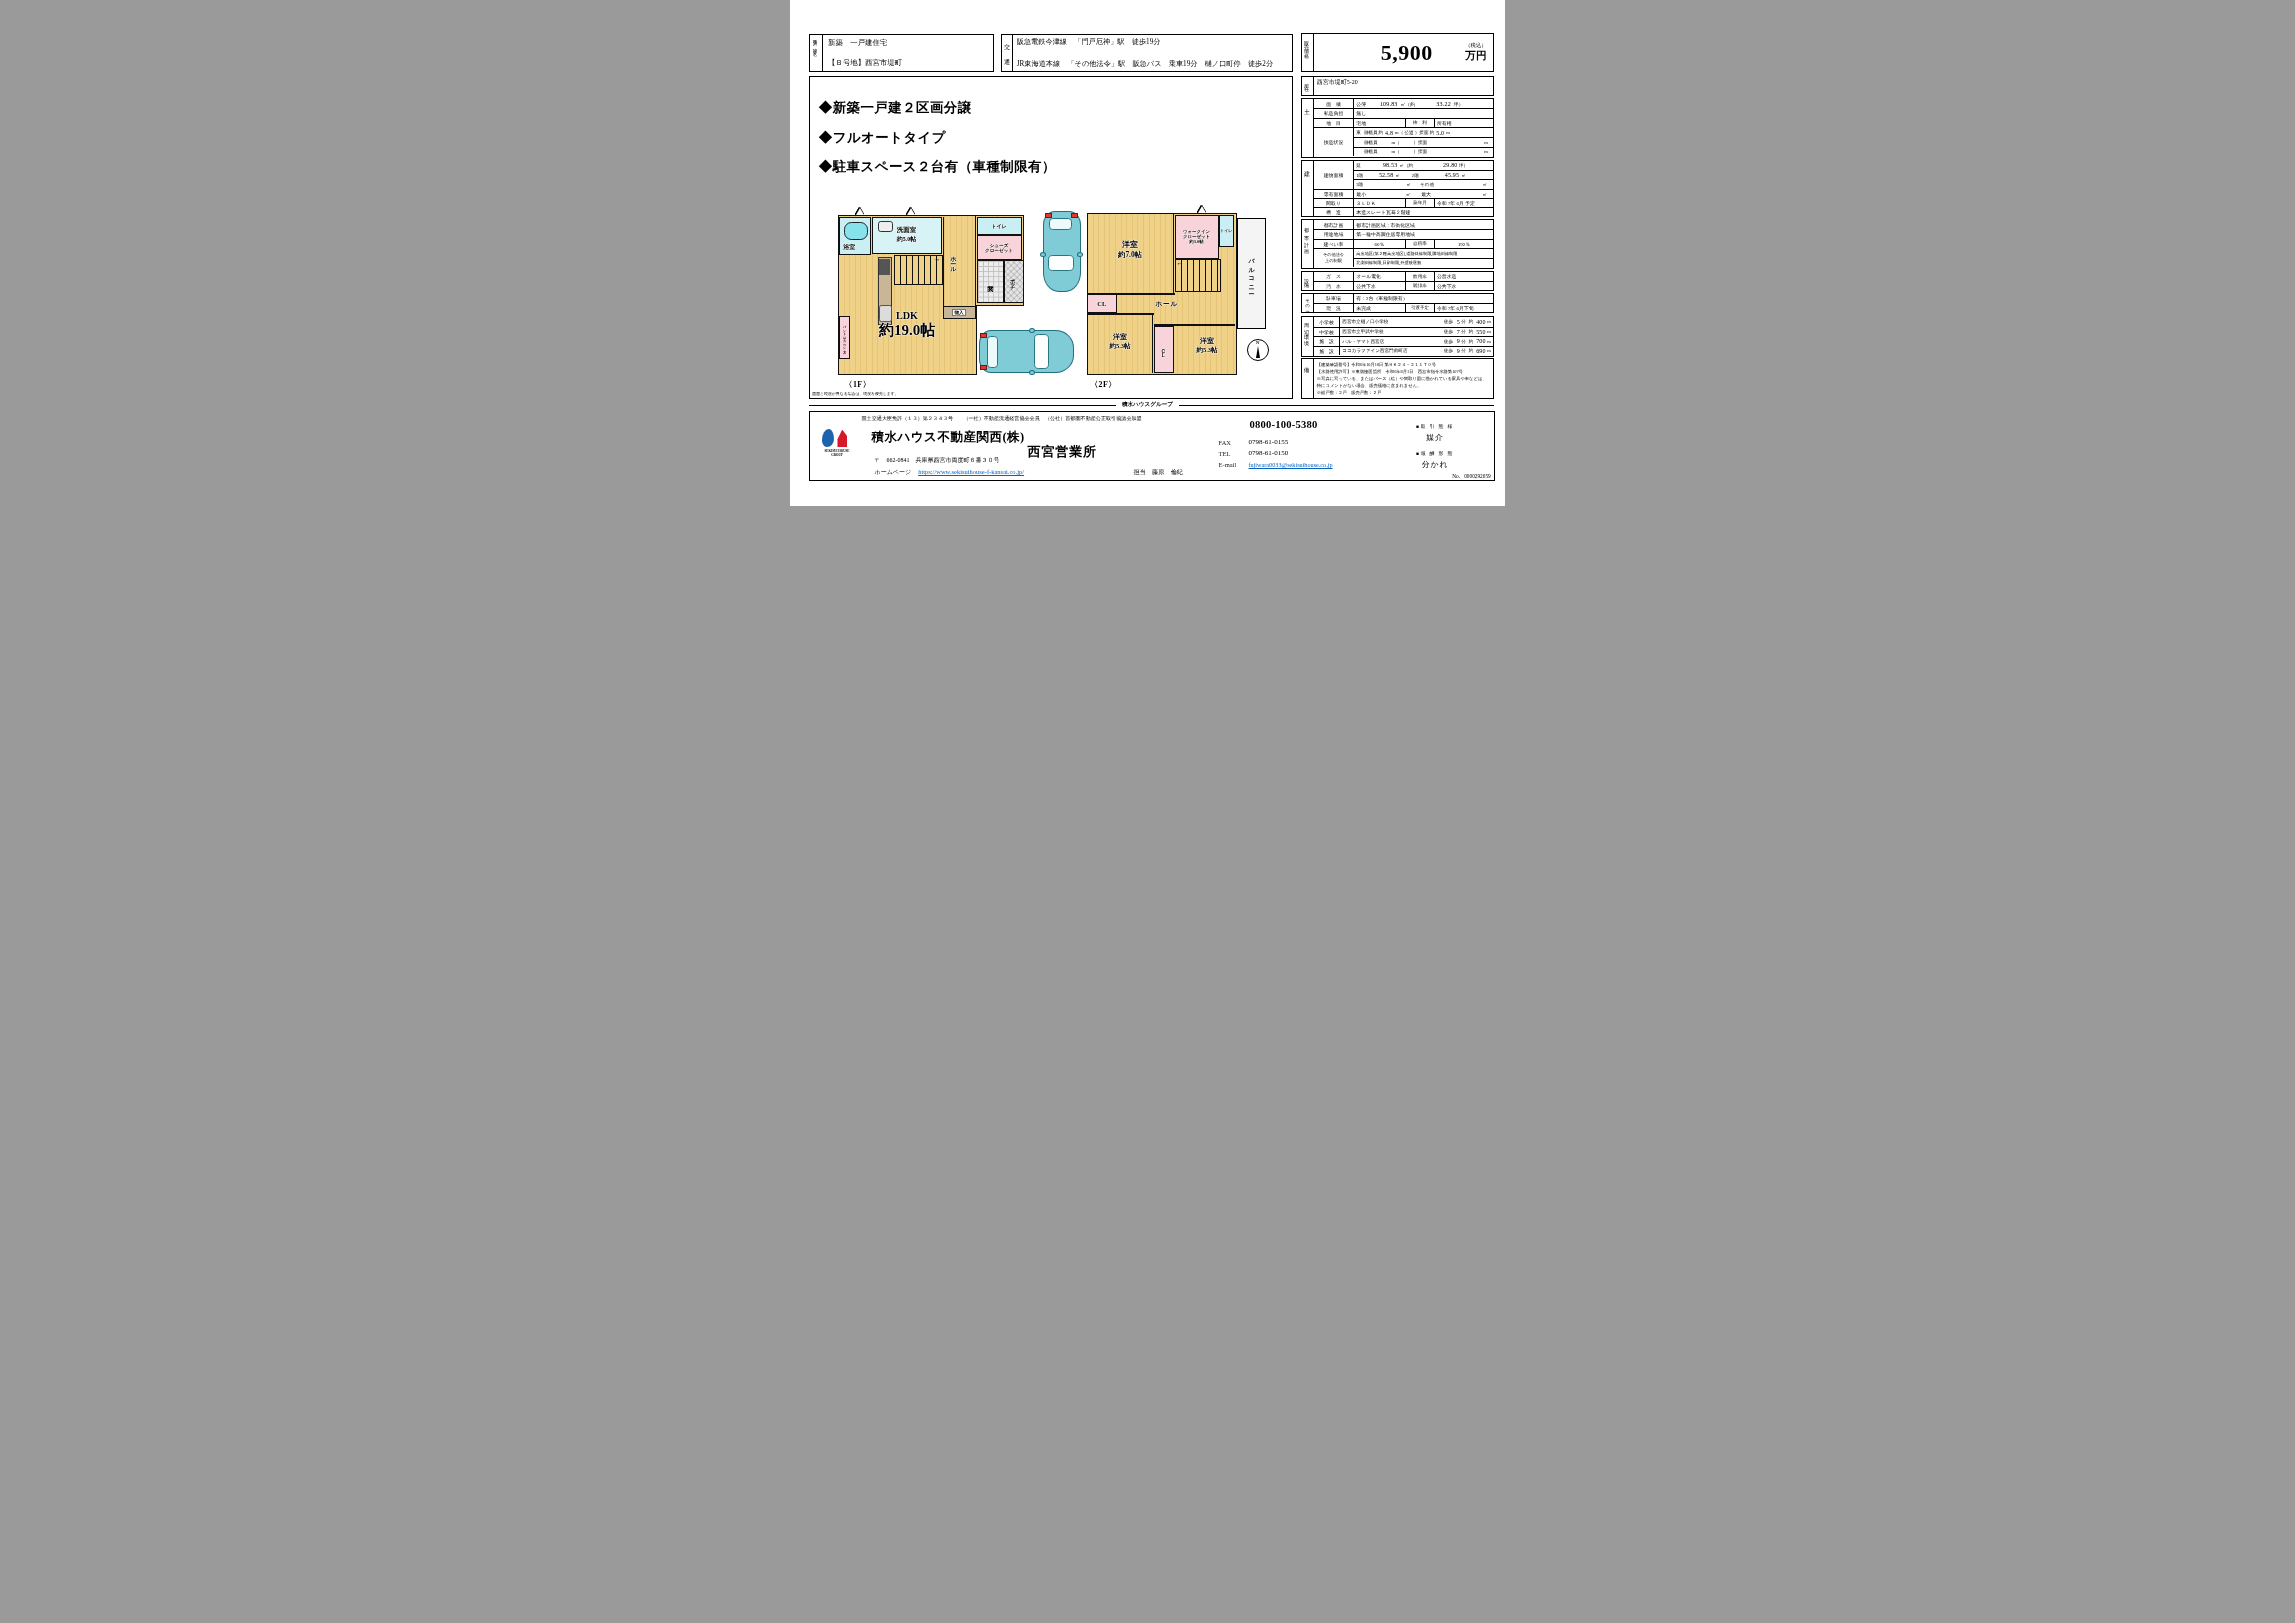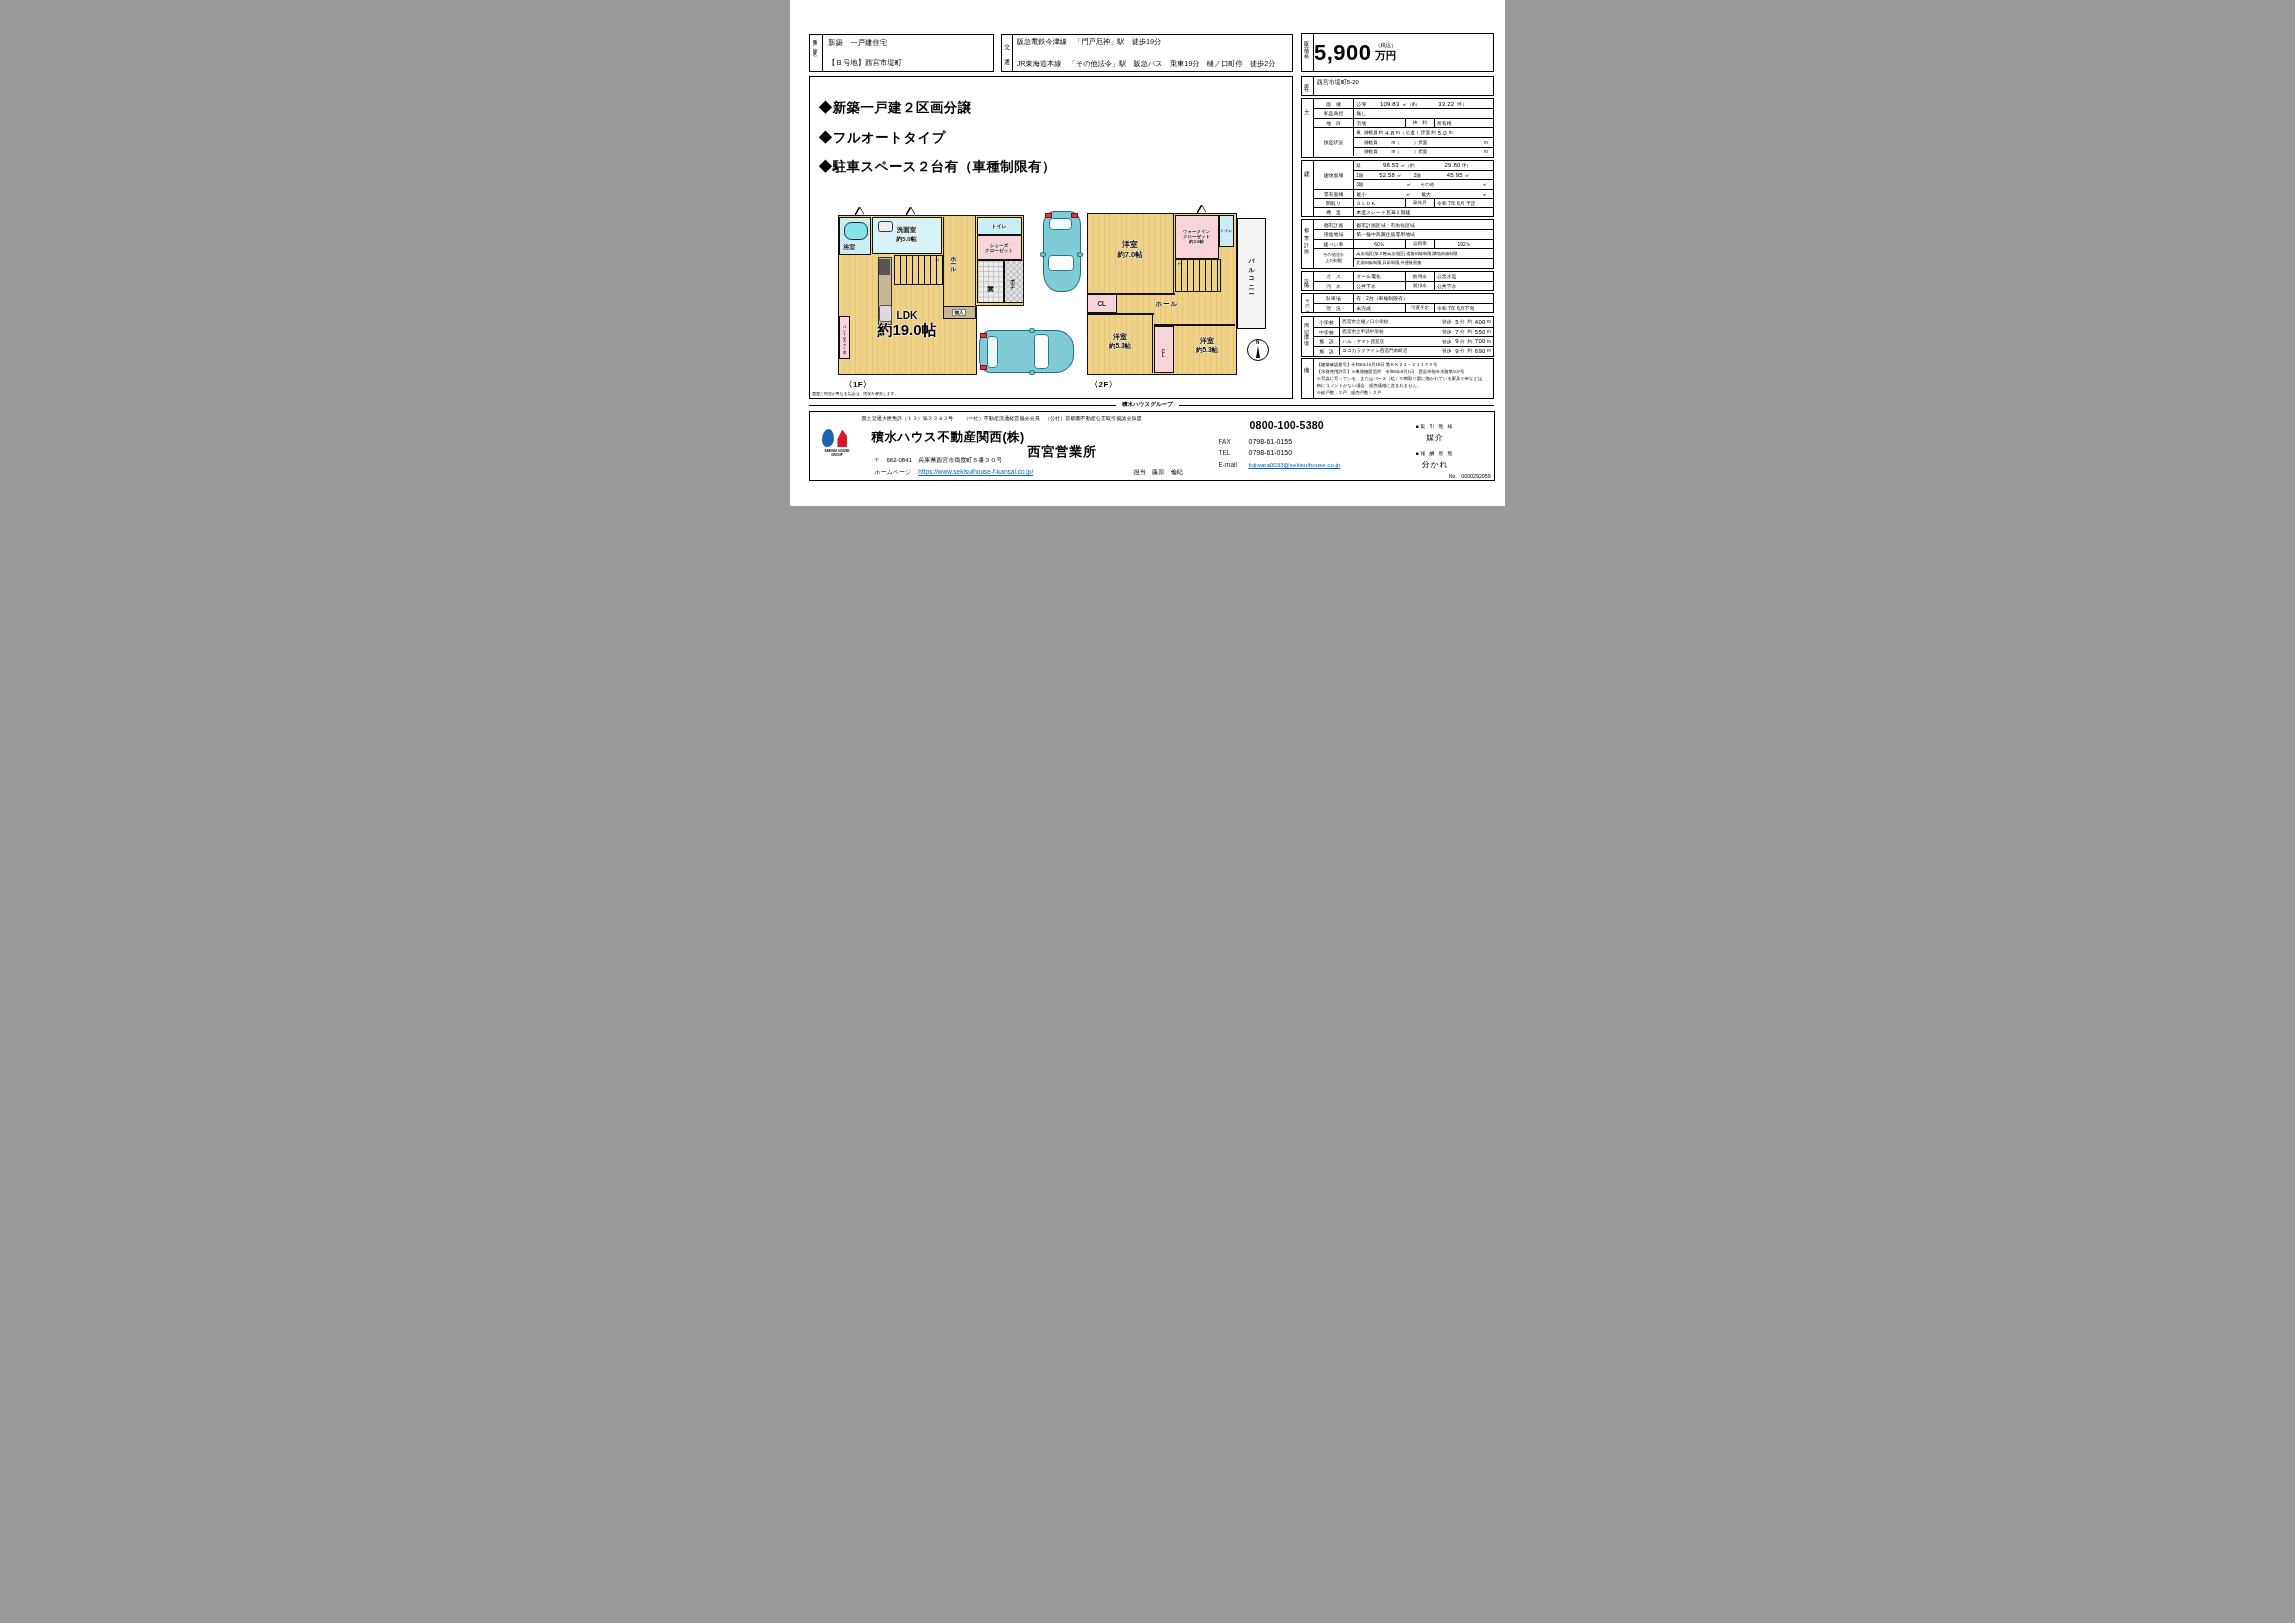--- a/index.html
+++ b/index.html
@@ -1,17 +1,17 @@
 <!DOCTYPE html>
 <html style="font-size:7.4px"><head>
 <meta charset="utf-8">
 <style>
   html,body{margin:0;padding:0;background:#9a9a9a;}
   .page{position:relative;width:715px;height:506px;background:#ffffff;margin:0 auto;
-        font-family:Liberation Sans, sans-serif;color:#000;overflow:hidden;}
+        font-family:Liberation Serif, serif;color:#000;overflow:hidden;}
   .abs{position:absolute;}
   .box{position:absolute;border:1.4px solid #000;background:#fff;box-sizing:border-box;display:flex;}
   .vside{flex:none;border-right:0.9px solid #000;writing-mode:vertical-rl;text-orientation:upright;
          line-height:12px;overflow:hidden;box-sizing:border-box;}
   .tbody{flex:1;display:flex;flex-direction:column;min-width:0;}
   .trow{display:flex;box-sizing:border-box;border-top:0.9px solid #000;align-items:stretch;min-height:0;}
   .trow.first{border-top:none;}
   .lbl{width:40px;flex:none;border-right:0.9px solid #000;display:flex;align-items:center;justify-content:center;
        font-size:4.9px;text-align:center;box-sizing:border-box;}
   .val{flex:1;display:flex;align-items:center;padding:0 2.3px;font-size:4.9px;min-width:0;box-sizing:border-box;}
@@ -90,21 +90,21 @@
   <div class="box" style="left:211px;top:34px;width:292px;height:38px;">
     <div class="vside" style="width:11px;line-height:11px;font-size:6px;letter-spacing:15.7px;padding-top:2.8px;">交通</div>
     <div style="flex:1;display:flex;flex-direction:column;justify-content:space-between;padding:2.3px 3.7px;">
       <div class="access-line">阪急電鉄今津線　「門戸厄神」駅　徒歩19分</div>
       <div class="access-line">JR東海道本線　「その他法令」駅　阪急バス　乗車19分　樋ノ口町停　徒歩2分</div>
     </div>
   </div>
 
   <div class="box" style="left:511px;top:33px;width:193px;height:39px;">
     <div class="vside" style="width:12px;line-height:12px;font-size:5.1px;letter-spacing:4.2px;padding-top:1.9px;">販売価格</div>
-    <div style="flex:1;display:flex;align-items:center;padding-right:6.5px;">
+    <div style="flex:1;display:flex;align-items:center;justify-content:flex-end;padding-right:6.5px;gap:29px;">
       <span style="font-size:22px;font-weight:600;letter-spacing:0.5px;">5,900</span>
       <span style="display:inline-flex;flex-direction:column;align-items:flex-start;margin-left:3.7px;">
         <span style="font-size:5.3px;">（税込）</span>
         <span style="font-size:10.6px;font-weight:600;">万円</span>
       </span>
     </div>
   </div>
 
   <div class="box" style="left:18.5px;top:76px;width:484px;height:323px;display:block;">
 

